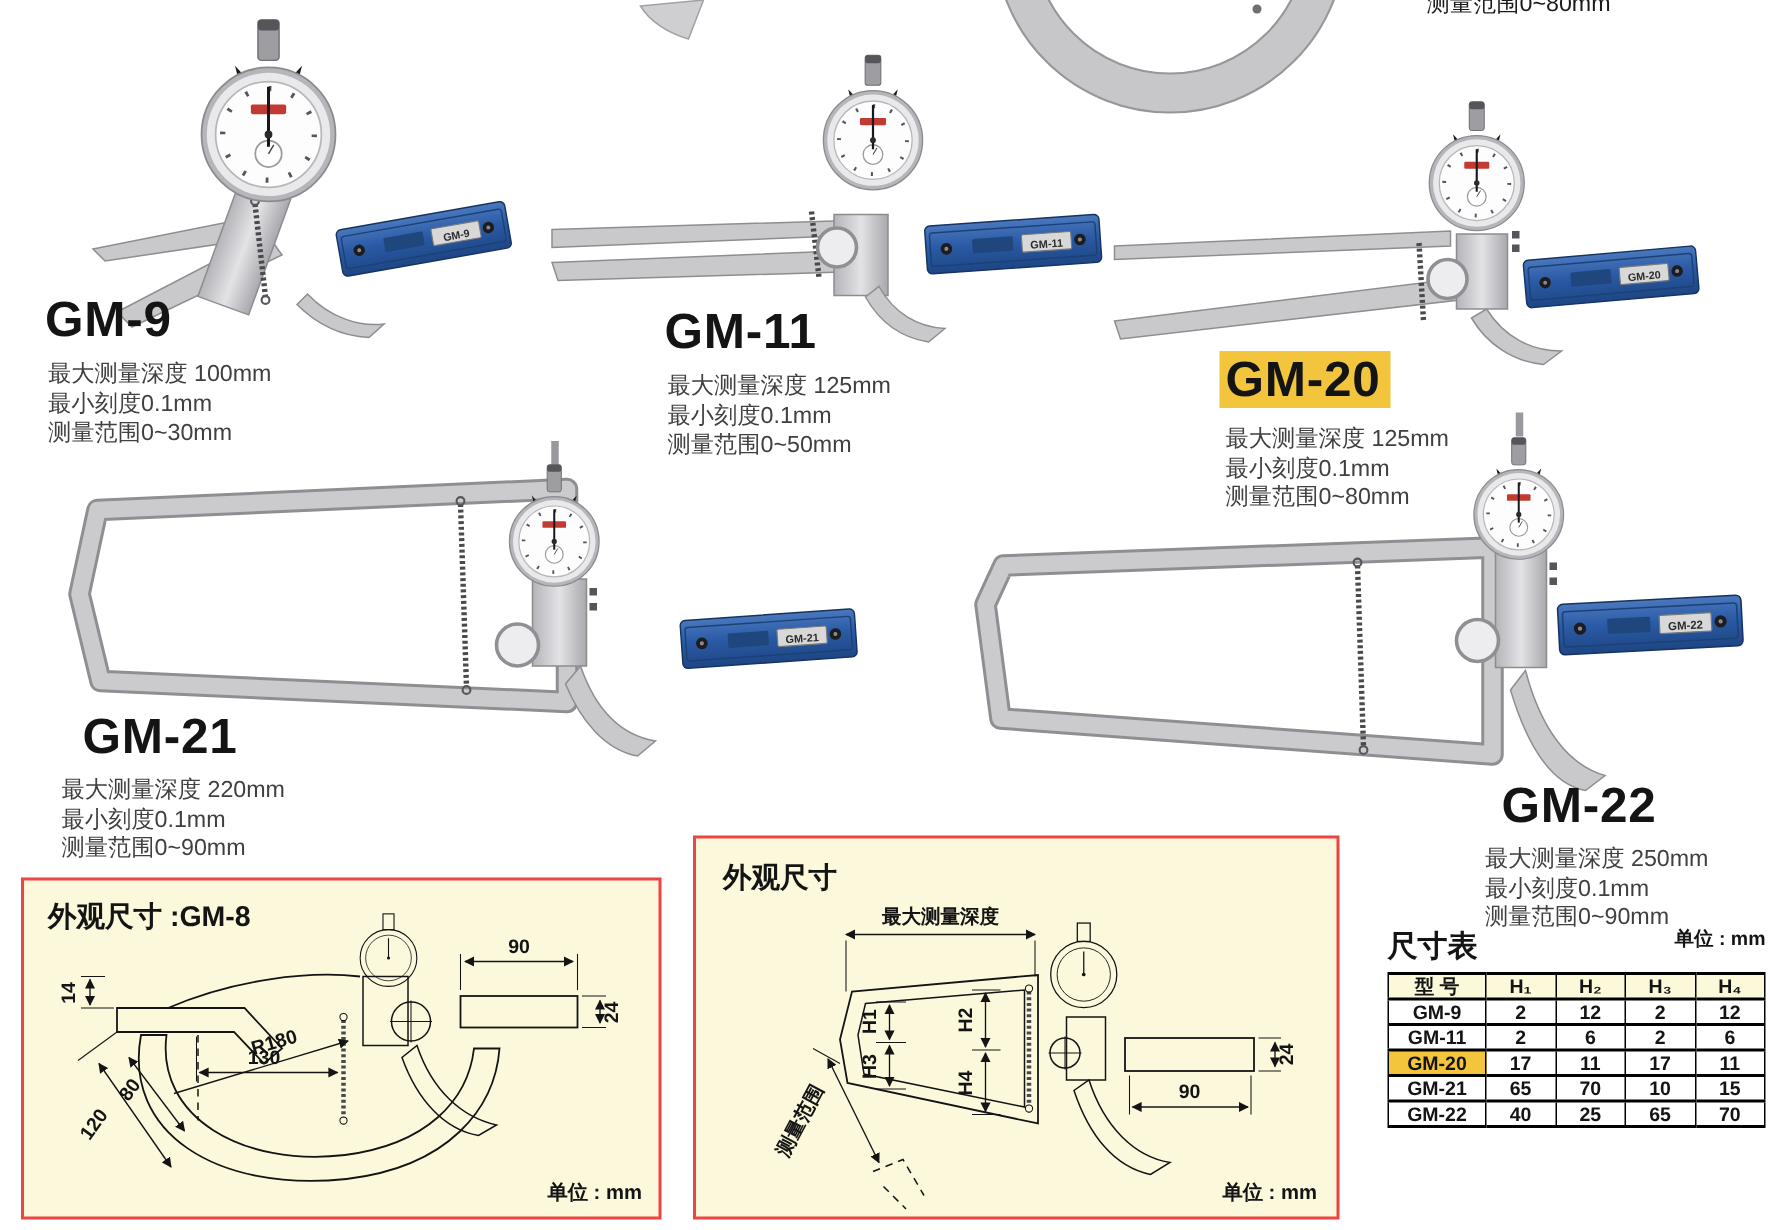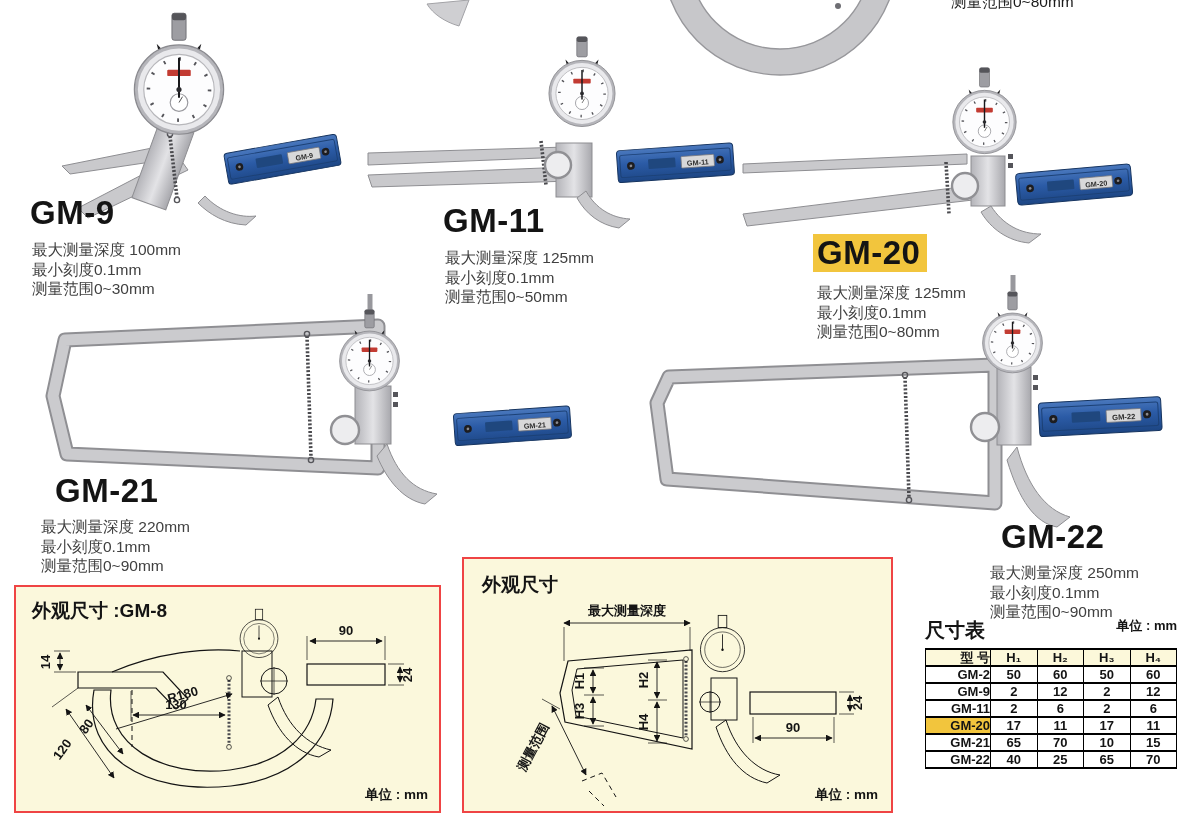--- a/index.html
+++ b/index.html
@@ -29,21 +29,21 @@
   
   .size-table{position:absolute;left:925px;top:617px;width:252px;}
   .st-head{display:flex;justify-content:space-between;align-items:flex-start;margin-bottom:4px;}
   .st-title{font-size:20px;font-weight:700;}
   .st-unit{font-size:13px;font-weight:600;}
   .size-table table{width:100%;border-collapse:collapse;table-layout:fixed;}
   .size-table th,.size-table td{border-left:1px solid #000;border-right:1px solid #000;
       border-top:2px solid #000;border-bottom:2px solid #000;
       font-size:13px;font-weight:700;text-align:center;padding:0;height:15px;line-height:14px;}
   .size-table th{background:#FCF8DA;}
-  .size-table .c-model{width:64px;text-align:right;}
+  .size-table .c-model{width:64px;}
   .hl-cell{background:#F2C53D;}
 </style>
 </head>
 <body>
 
 <div class="page">
 
   <svg width="0" height="0" style="position:absolute" aria-hidden="true">
     <defs>
       <linearGradient id="blueg" x1="0" y1="0" x2="0" y2="1">
@@ -350,27 +350,20 @@
         <tr>
           <th class="c-model">型 号</th>
           <th>H₁</th>
           <th>H₂</th>
           <th>H₃</th>
           <th>H₄</th>
         </tr>
       </thead>
       <tbody>
         <tr>
-          <td class="c-model">GM-2</td>
-          <td>50</td>
-          <td>60</td>
-          <td>50</td>
-          <td>60</td>
-        </tr>
-        <tr>
           <td class="c-model">GM-9</td>
           <td>2</td>
           <td>12</td>
           <td>2</td>
           <td>12</td>
         </tr>
         <tr>
           <td class="c-model">GM-11</td>
           <td>2</td>
           <td>6</td>

